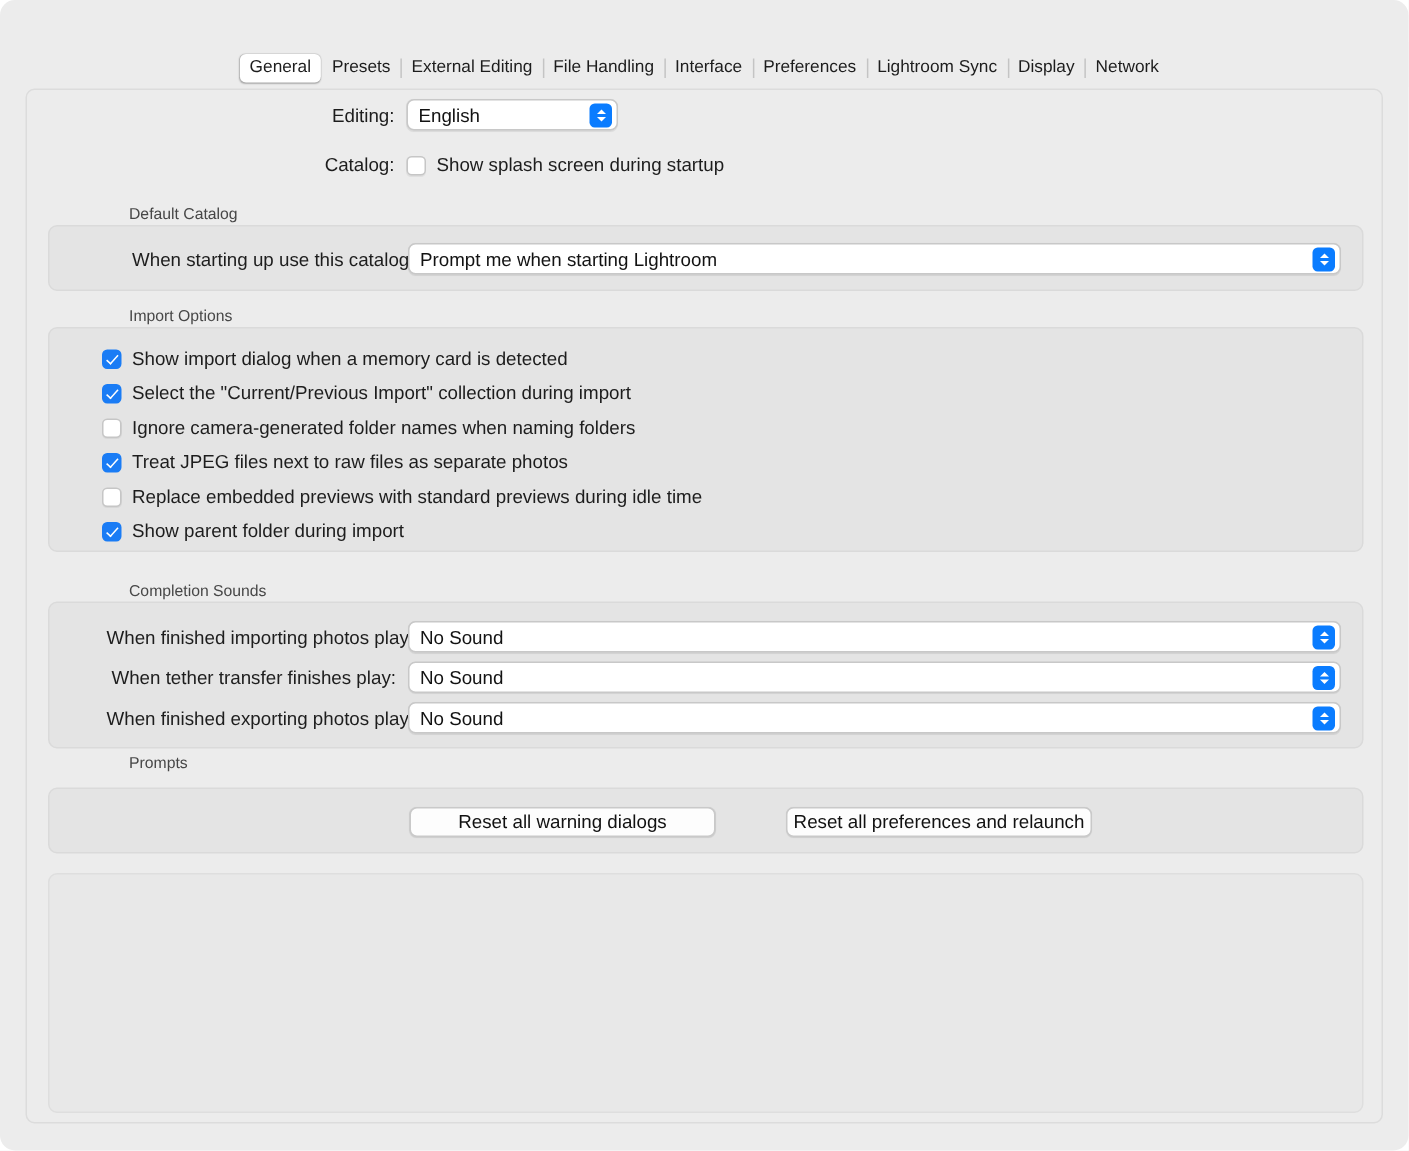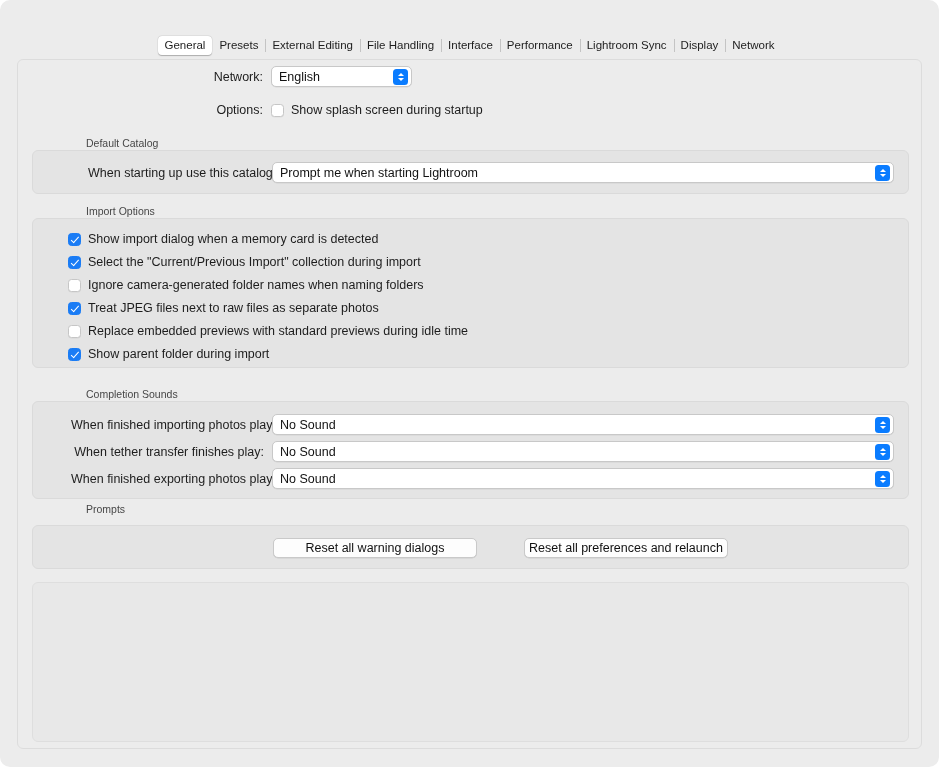--- a/index.html
+++ b/index.html
@@ -239,42 +239,42 @@
 <div class="window">
 
 
   <div class="tabbar">
     <div class="tabs">
       <div class="tab selected">General</div>
       <div class="tab">Presets</div>
       <div class="tab">External Editing</div>
       <div class="tab">File Handling</div>
       <div class="tab">Interface</div>
-      <div class="tab">Performance</div>
+      <div class="tab">Preferences</div>
       <div class="tab">Lightroom Sync</div>
       <div class="tab">Display</div>
       <div class="tab">Network</div>
     </div>
   </div>
 
   <div class="pane">
 
     <div class="row" style="left:173px; top:6px;">
-      <div class="field-label" style="width:72px;">Network:</div>
+      <div class="field-label" style="width:72px;">Editing:</div>
       <div class="popup" style="width:141px; margin-left:8px;">
         <span class="value">English</span>
         <span class="stepper">
           <span class="chev up"></span>
             <span class="chev down"></span>
         </span>
       </div>
     </div>
 
     <div class="row" style="left:173px; top:43px;">
-      <div class="field-label" style="width:72px;">Options:</div>
+      <div class="field-label" style="width:72px;">Catalog:</div>
       <div class="cb-row" style="margin-left:8px;">
         <span class="checkbox off"></span>
         <span class="cb-label">Show splash screen during startup</span>
       </div>
     </div>
 
     <div class="group-title" style="left:24px; top:77px;">Default Catalog</div>
     <div class="group-box" style="left:14px; top:90px; width:877px; height:44px;">
       <div class="row" style="left:55px; top:11px;">
         <div class="field-label" style="width:176px;">When starting up use this catalog:</div>

